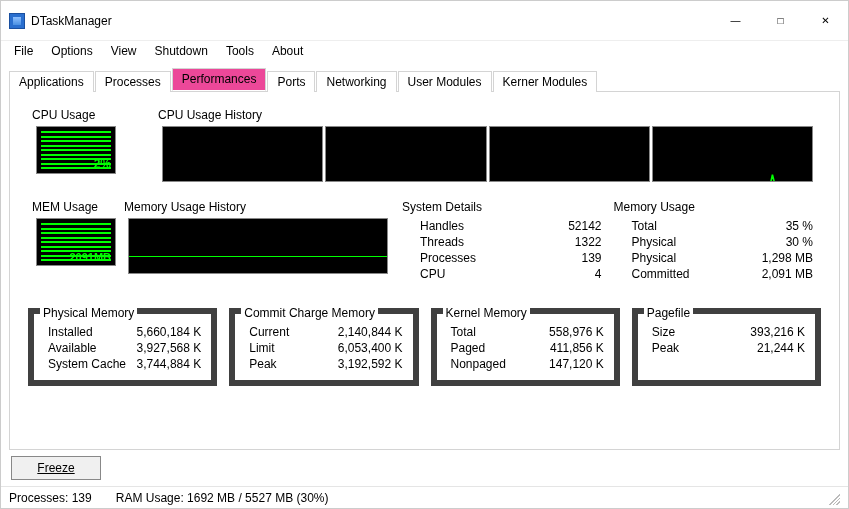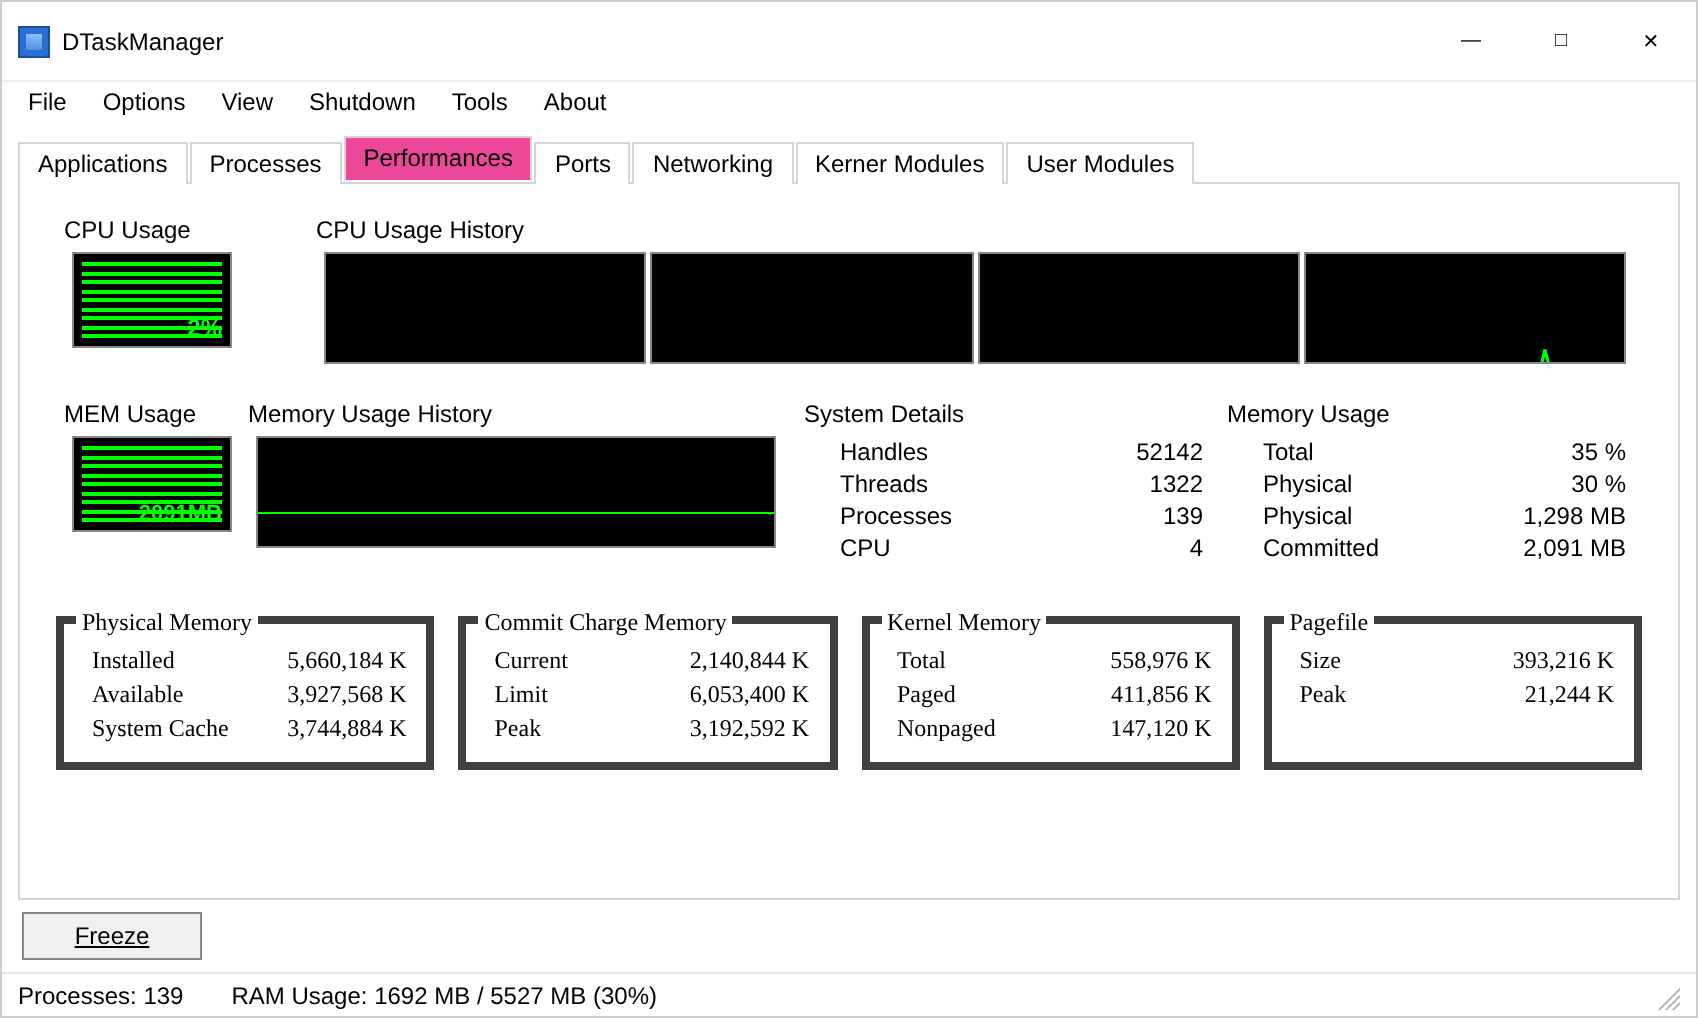--- a/index.html
+++ b/index.html
@@ -149,25 +149,24 @@
   }
   .mem-history .line {
     position: absolute; left: 0; right: 0; bottom: 30%;
     height: 1px; background: #0f0;
   }
   .details-col { flex: 1; }
   .kv { display: flex; justify-content: space-between; padding: 1px 0 1px 14px; }
   .kv .k { }
   .kv .v { text-align: right; }
   .memgroup {
-    border: 4px solid #404040;
+    border: 6px solid #404040;
     padding: 10px 10px 8px 10px;
     position: relative;
     flex: 1;
-    font-family: Liberation Serif, serif;
   }
   .memgroup .legend {
     position: absolute; top: -8px; left: 6px;
     background:#fff; padding: 0 3px;
   }
   
   .button-row {
     padding: 6px 10px;
     text-decoration: underline;
   }
@@ -215,22 +214,22 @@
   <div class="menuitem">About</div>
 </div>
 
 <div class="tab-area">
   <div class="tabs">
     <div class="tab">Applications</div>
     <div class="tab">Processes</div>
     <div class="tab active">Performances</div>
     <div class="tab">Ports</div>
     <div class="tab">Networking</div>
+    <div class="tab">User Modules</div>
     <div class="tab">Kerner Modules</div>
-    <div class="tab">User Modules</div>
   </div>
 
   <div class="tab-content">
 
     <div class="row1">
       <div class="groupbox cpu-small">
         <div class="legend">CPU Usage</div>
         <div class="graph-small">
           <div class="bars">
               <div></div>

